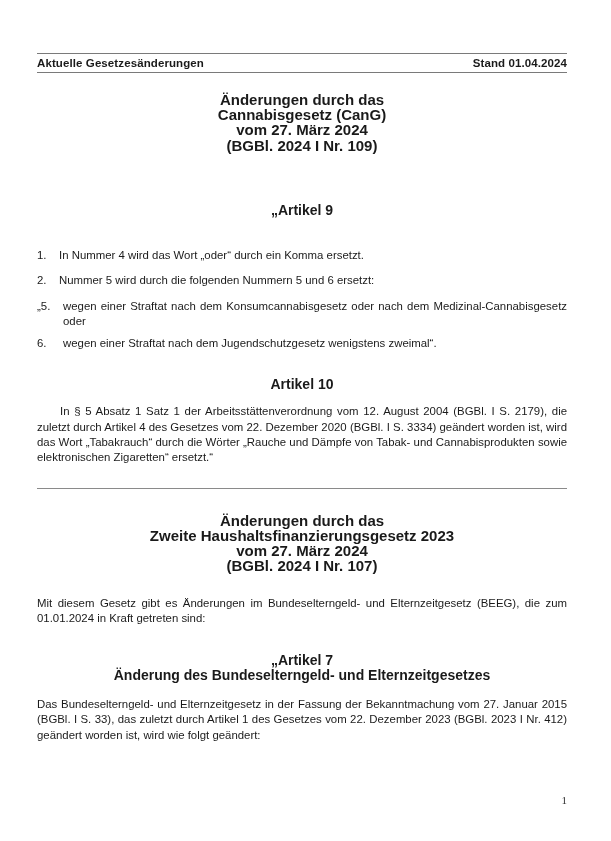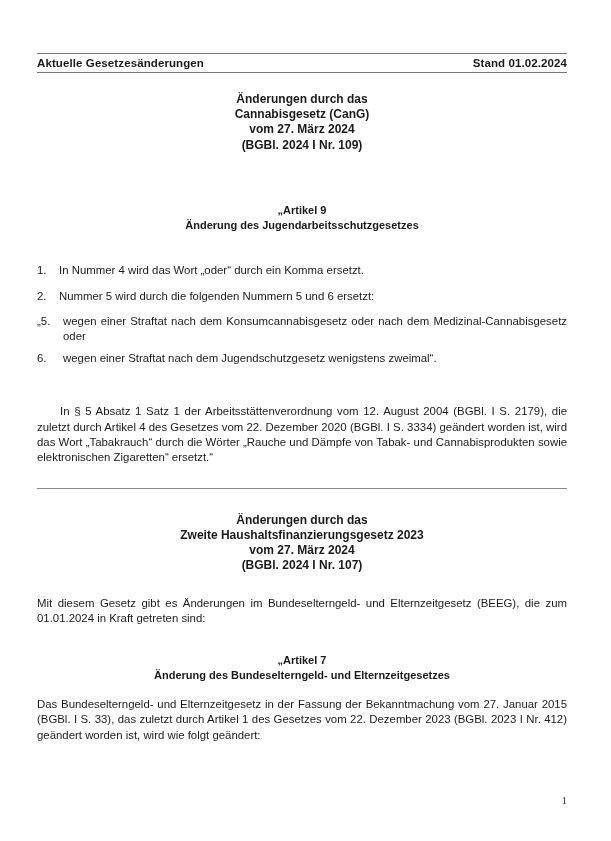--- a/index.html
+++ b/index.html
@@ -48,38 +48,38 @@
   .content {
     position: absolute;
     left: 37px;
     right: 37px;
     top: 92px;
   }
 
   .block-center {
     text-align: center;
     font-weight: bold;
-    font-size: 12px;
+    font-size: 15px;
     line-height: 15.2px;
   }
   .block-center .ln { display: block; white-space: pre; }
 
   p.body {
     font-size: 11.4px;
     line-height: 15.4px;
     text-align: justify;
     text-justify: inter-word;
     margin: 0;
   }
   p.body.indent { text-indent: 23px; }
 
   .heading2 {
     text-align: center;
     font-weight: bold;
-    font-size: 11px;
+    font-size: 14px;
     line-height: 15.2px;
   }
   .heading2 .ln { display: block; white-space: pre; }
 
   
   ol.numlist, ul.numlist {
     list-style: none;
     margin: 0;
     padding: 0;
   }
@@ -131,40 +131,39 @@
     color: #333;
   }
 </style>
 </head>
 <body>
 
 <div class="page">
 
   <div class="header">
     <span class="header-title">Aktuelle Gesetzesänderungen</span>
-    <span class="header-stand">Stand 01.02.2024</span>
+    <span class="header-stand">Stand 01.04.2024</span>
   </div>
 
   <div class="content">
 
     <div class="block-center">
       <span class="ln">Änderungen durch das</span>
       <span class="ln">Cannabisgesetz (CanG)</span>
       <span class="ln">vom 27. März 2024</span>
       <span class="ln">(BGBl. 2024 I Nr. 109)</span>
     </div>
 
     <div class="sp24"></div>
 
 
     <div class="sp26"></div>
 
     <div class="heading2">
       <span class="ln">„Artikel 9</span>
-      <span class="ln">Änderung des Jugendarbeitsschutzgesetzes</span>
     </div>
 
     <div class="sp18"></div>
 
 
     <div class="sp12"></div>
 
     <ol class="numlist">
       <li class="li">
         <span class="marker">1.</span>
@@ -187,20 +186,21 @@
       <div class="sp6"></div>
       <li class="li">
         <span class="marker">6.</span>
         <span class="li-inner">wegen einer Straftat nach dem Jugendschutzgesetz wenigstens zweimal“.</span>
       </li>
     </ul>
 
     <div class="sp26"></div>
 
     <div class="heading2">
+      <span class="ln">Artikel 10</span>
     </div>
 
     <div class="sp12"></div>
 
     <p class="body indent">In § 5 Absatz 1 Satz 1 der Arbeitsstättenverordnung vom 12. August 2004 (BGBl. I S. 2179), die zuletzt durch Artikel 4 des Gesetzes vom 22. Dezember 2020 (BGBl. I S. 3334) geändert worden ist, wird das Wort „Tabakrauch“ durch die Wörter „Rauche und Dämpfe von Tabak- und Cannabisprodukten sowie elektronischen Zigaretten“ ersetzt.“</p>
 
     <div class="sp22"></div>
 
     <hr class="section-rule">
 

